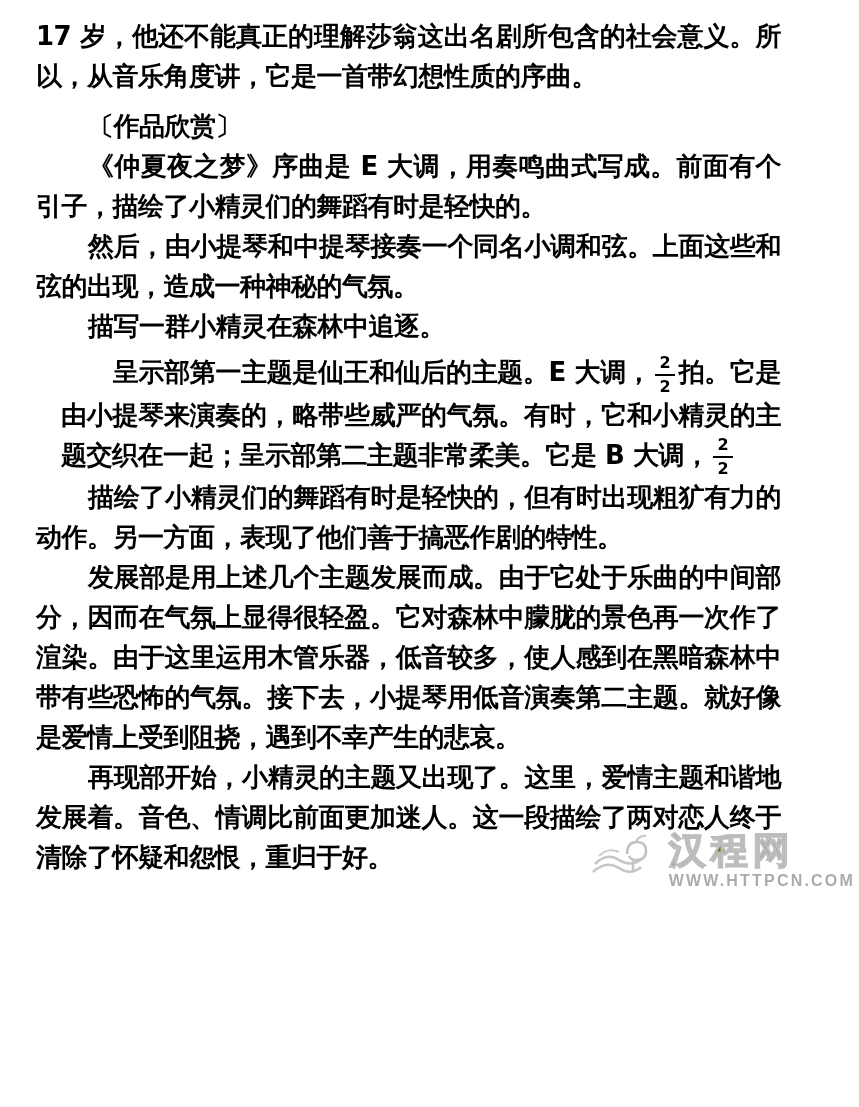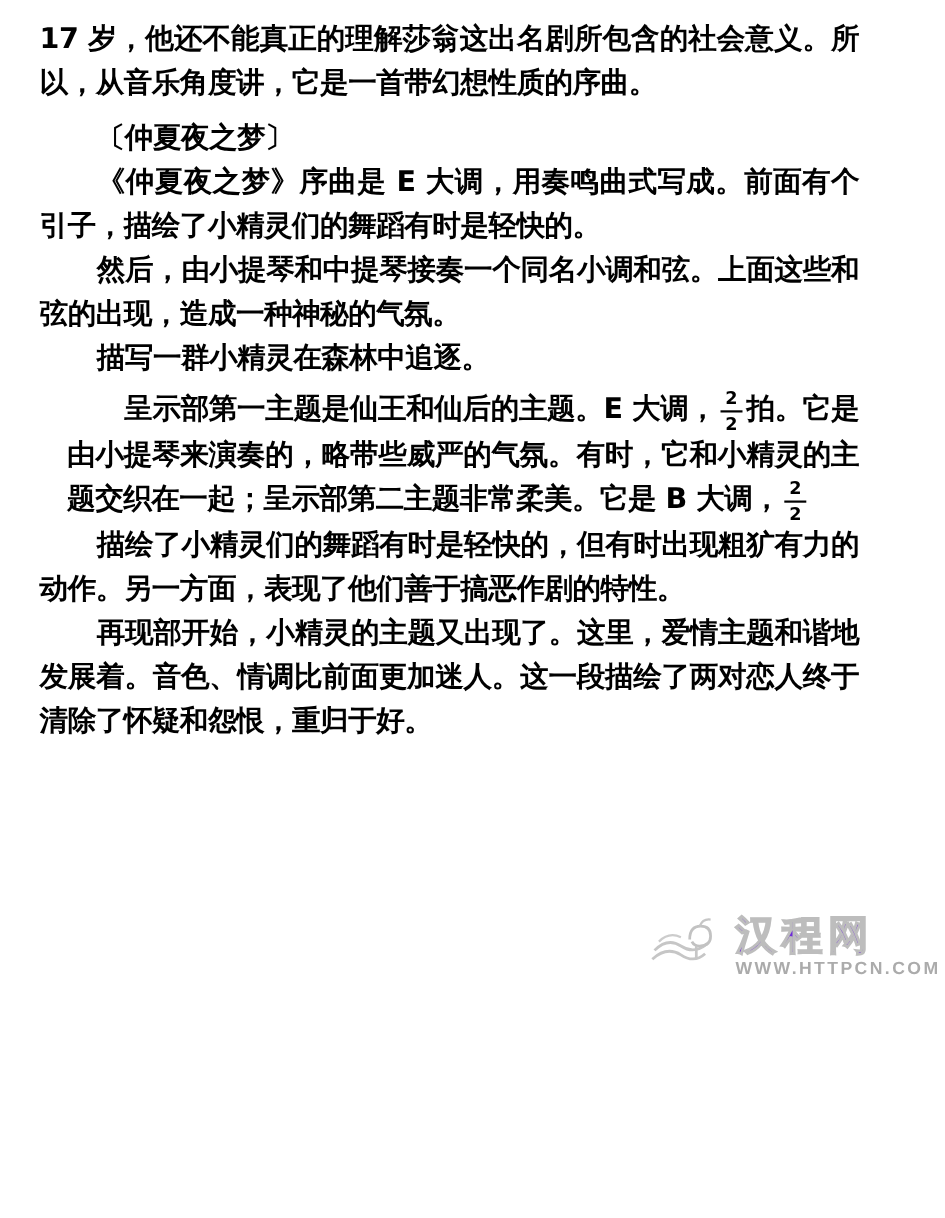--- a/index.html
+++ b/index.html
@@ -57,52 +57,53 @@
     display: flex;
     align-items: flex-end;
   }
   .wm-logo { margin-right: 2px; margin-bottom: 2px; }
   .wm-text { text-align: left; }
   .wm-name {
     font-size: 37px;
     font-weight: 700;
     letter-spacing: 5px;
     line-height: 1;
-    color: #6d28d9;
+    color: #4d7c0f;
     -webkit-text-stroke: 1.5px #bdbdbd;
   }
   .wm-url {
     font-size: 16px;
     font-weight: 700;
     color: #ababab;
     letter-spacing: 2.2px;
     margin-top: 3px;
     font-family: Liberation Sans, sans-serif;
   }
 </style>
 </head>
 <body>
 
 <div class="page">
 
   <p class="para">17 岁，他还不能真正的理解莎翁这出名剧所包含的社会意义。所以，从音乐角度讲，它是一首带幻想性质的序曲。</p>
 
-  <p class="para heading indent">〔仲夏夜之梦〕</p>
+  <p class="para heading indent">〔作品欣赏〕</p>
 
   <p class="para indent">《仲夏夜之梦》序曲是 E 大调，用奏鸣曲式写成。前面有个引子，描绘了小精灵们的舞蹈有时是轻快的。</p>
 
   <p class="para indent">然后，由小提琴和中提琴接奏一个同名小调和弦。上面这些和弦的出现，造成一种神秘的气氛。</p>
 
 
   <p class="para indent">描写一群小精灵在森林中追逐。</p>
 
   <p class="para indent meter-para"><span>呈示部第一主题是仙王和仙后的主题。E 大调，</span><span class="frac"><span class="num">2</span><span class="den">2</span></span><span>拍。它是由小提琴来演奏的，略带些威严的气氛。有时，它和小精灵的主题交织在一起；呈示部第二主题非常柔美。它是 B 大调，</span><span class="frac"><span class="num">2</span><span class="den">2</span></span></p>
 
   <p class="para indent">描绘了小精灵们的舞蹈有时是轻快的，但有时出现粗犷有力的动作。另一方面，表现了他们善于搞恶作剧的特性。</p>
 
+  <p class="para indent">发展部是用上述几个主题发展而成。由于它处于乐曲的中间部分，因而在气氛上显得很轻盈。它对森林中朦胧的景色再一次作了渲染。由于这里运用木管乐器，低音较多，使人感到在黑暗森林中带有些恐怖的气氛。接下去，小提琴用低音演奏第二主题。就好像是爱情上受到阻挠，遇到不幸产生的悲哀。</p>
 
   <p class="para indent">再现部开始，小精灵的主题又出现了。这里，爱情主题和谐地发展着。音色、情调比前面更加迷人。这一段描绘了两对恋人终于清除了怀疑和怨恨，重归于好。</p>
 
   <div class="watermark">
     <span class="wm-logo">
       <svg width="78" height="54" viewBox="0 0 78 54" fill="none" xmlns="http://www.w3.org/2000/svg">
         <path d="M6 34 Q18 22 30 30 Q42 38 54 28" stroke="#c6c6c6" stroke-width="2.5" fill="none"></path>
         <path d="M4 42 Q17 30 30 38 Q42 46 52 37" stroke="#c6c6c6" stroke-width="2.5" fill="none"></path>
         <path d="M10 26 Q19 17 30 22" stroke="#cccccc" stroke-width="2" fill="none"></path>
         <path d="M38 24 Q38 12 48 12 Q57 12 57 21 Q57 30 47 30 Q42 30 40 26" stroke="#c2c2c2" stroke-width="2.5" fill="none"></path>

